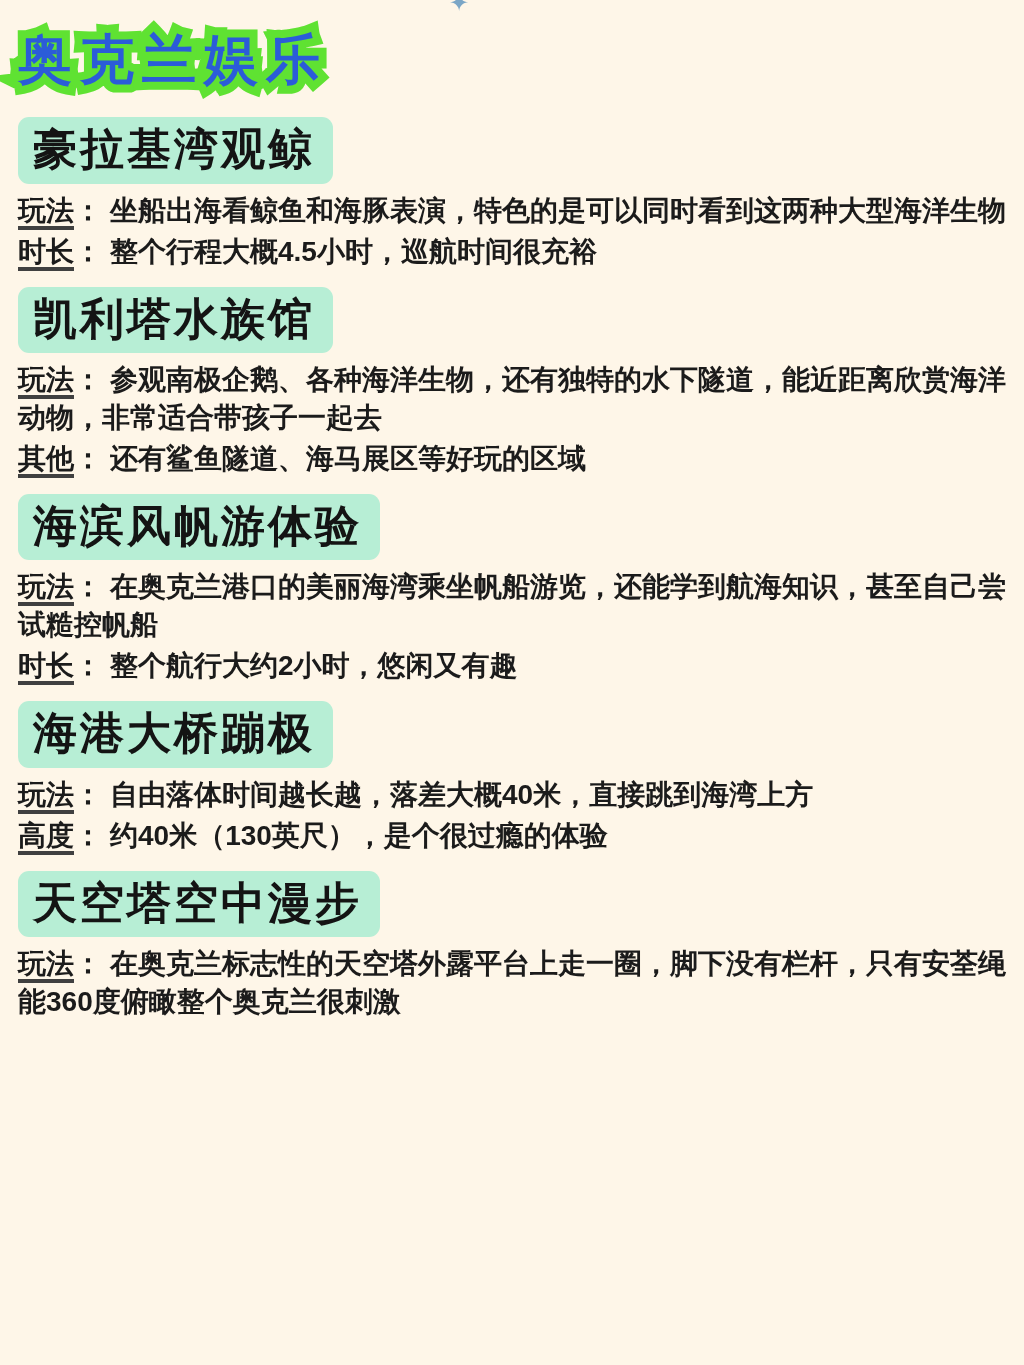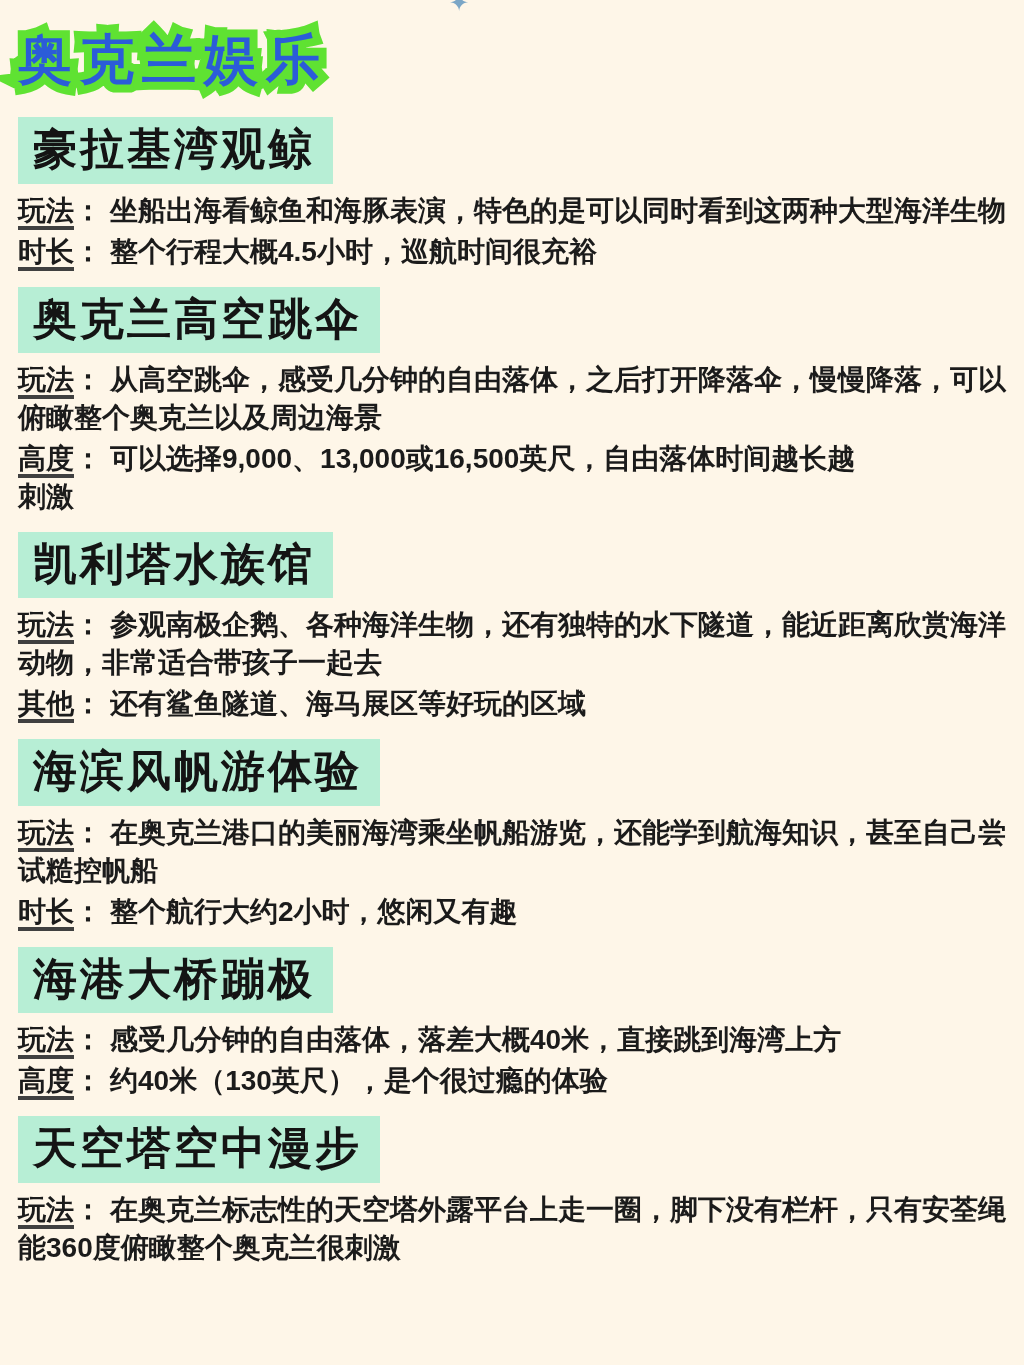--- a/index.html
+++ b/index.html
@@ -22,21 +22,21 @@
     position:absolute;left:0;top:0;z-index:0;
     color:#5FE232;-webkit-text-stroke:16px #5FE232;
     text-shadow:0 3px 0 #4cc92c;
   }
   .title-fill{position:relative;z-index:1;color:#2B5CD8;}
   .section{display:block;}
   .heading-row{display:block;}
   .section-heading{
     display:inline-block;background:#B7EED5;color:#141414;
     font-size:44px;font-weight:900;letter-spacing:3px;
-    padding:8px 18px 10px 15px;margin:13px 0 8px 0;border-radius:0;
+    padding:8px 18px 10px 15px;margin:13px 0 8px 0;border-radius:11px;
     line-height:1.1;
   }
   .entry{
     margin:0 0 3px 0;font-size:28px;line-height:38px;font-weight:700;
   }
   .entry-label{
     border-bottom:4px solid #404040;padding-bottom:0px;
   }
   .entry-colon{margin-right:8px;}
   .entry-text{white-space:pre-wrap;text-align:center;}
@@ -59,33 +59,20 @@
     </div>
     <p class="entry">
       <span class="entry-label">玩法</span><span class="entry-colon">：</span><span class="entry-text">坐船出海看鲸鱼和海豚表演，特色的是可以同时看到这两种大型海洋生物</span>
     </p>
     <p class="entry">
       <span class="entry-label">时长</span><span class="entry-colon">：</span><span class="entry-text">整个行程大概4.5小时，巡航时间很充裕</span>
     </p>
   </div>
 
   
-  <div class="section">
-    <div class="heading-row">
-      <span class="section-heading">奥克兰高空跳伞</span>
-    </div>
-    <p class="entry">
-      <span class="entry-label">玩法</span><span class="entry-colon">：</span><span class="entry-text">从高空跳伞，感受几分钟的自由落体，之后打开降落伞，慢慢降落，可以
-俯瞰整个奥克兰以及周边海景</span>
-    </p>
-    <p class="entry">
-      <span class="entry-label">高度</span><span class="entry-colon">：</span><span class="entry-text">可以选择9,000、13,000或16,500英尺，自由落体时间越长越
-刺激</span>
-    </p>
-  </div>
 
   
   <div class="section">
     <div class="heading-row">
       <span class="section-heading">凯利塔水族馆</span>
     </div>
     <p class="entry">
       <span class="entry-label">玩法</span><span class="entry-colon">：</span><span class="entry-text">参观南极企鹅、各种海洋生物，还有独特的水下隧道，能近距离欣赏海洋
 动物，非常适合带孩子一起去</span>
     </p>
@@ -107,21 +94,21 @@
       <span class="entry-label">时长</span><span class="entry-colon">：</span><span class="entry-text">整个航行大约2小时，悠闲又有趣</span>
     </p>
   </div>
 
   
   <div class="section">
     <div class="heading-row">
       <span class="section-heading">海港大桥蹦极</span>
     </div>
     <p class="entry">
-      <span class="entry-label">玩法</span><span class="entry-colon">：</span><span class="entry-text">感受几分钟的自由落体，落差大概40米，直接跳到海湾上方</span>
+      <span class="entry-label">玩法</span><span class="entry-colon">：</span><span class="entry-text">自由落体时间越长越，落差大概40米，直接跳到海湾上方</span>
     </p>
     <p class="entry">
       <span class="entry-label">高度</span><span class="entry-colon">：</span><span class="entry-text">约40米（130英尺），是个很过瘾的体验</span>
     </p>
   </div>
 
   
   <div class="section">
     <div class="heading-row">
       <span class="section-heading">天空塔空中漫步</span>

